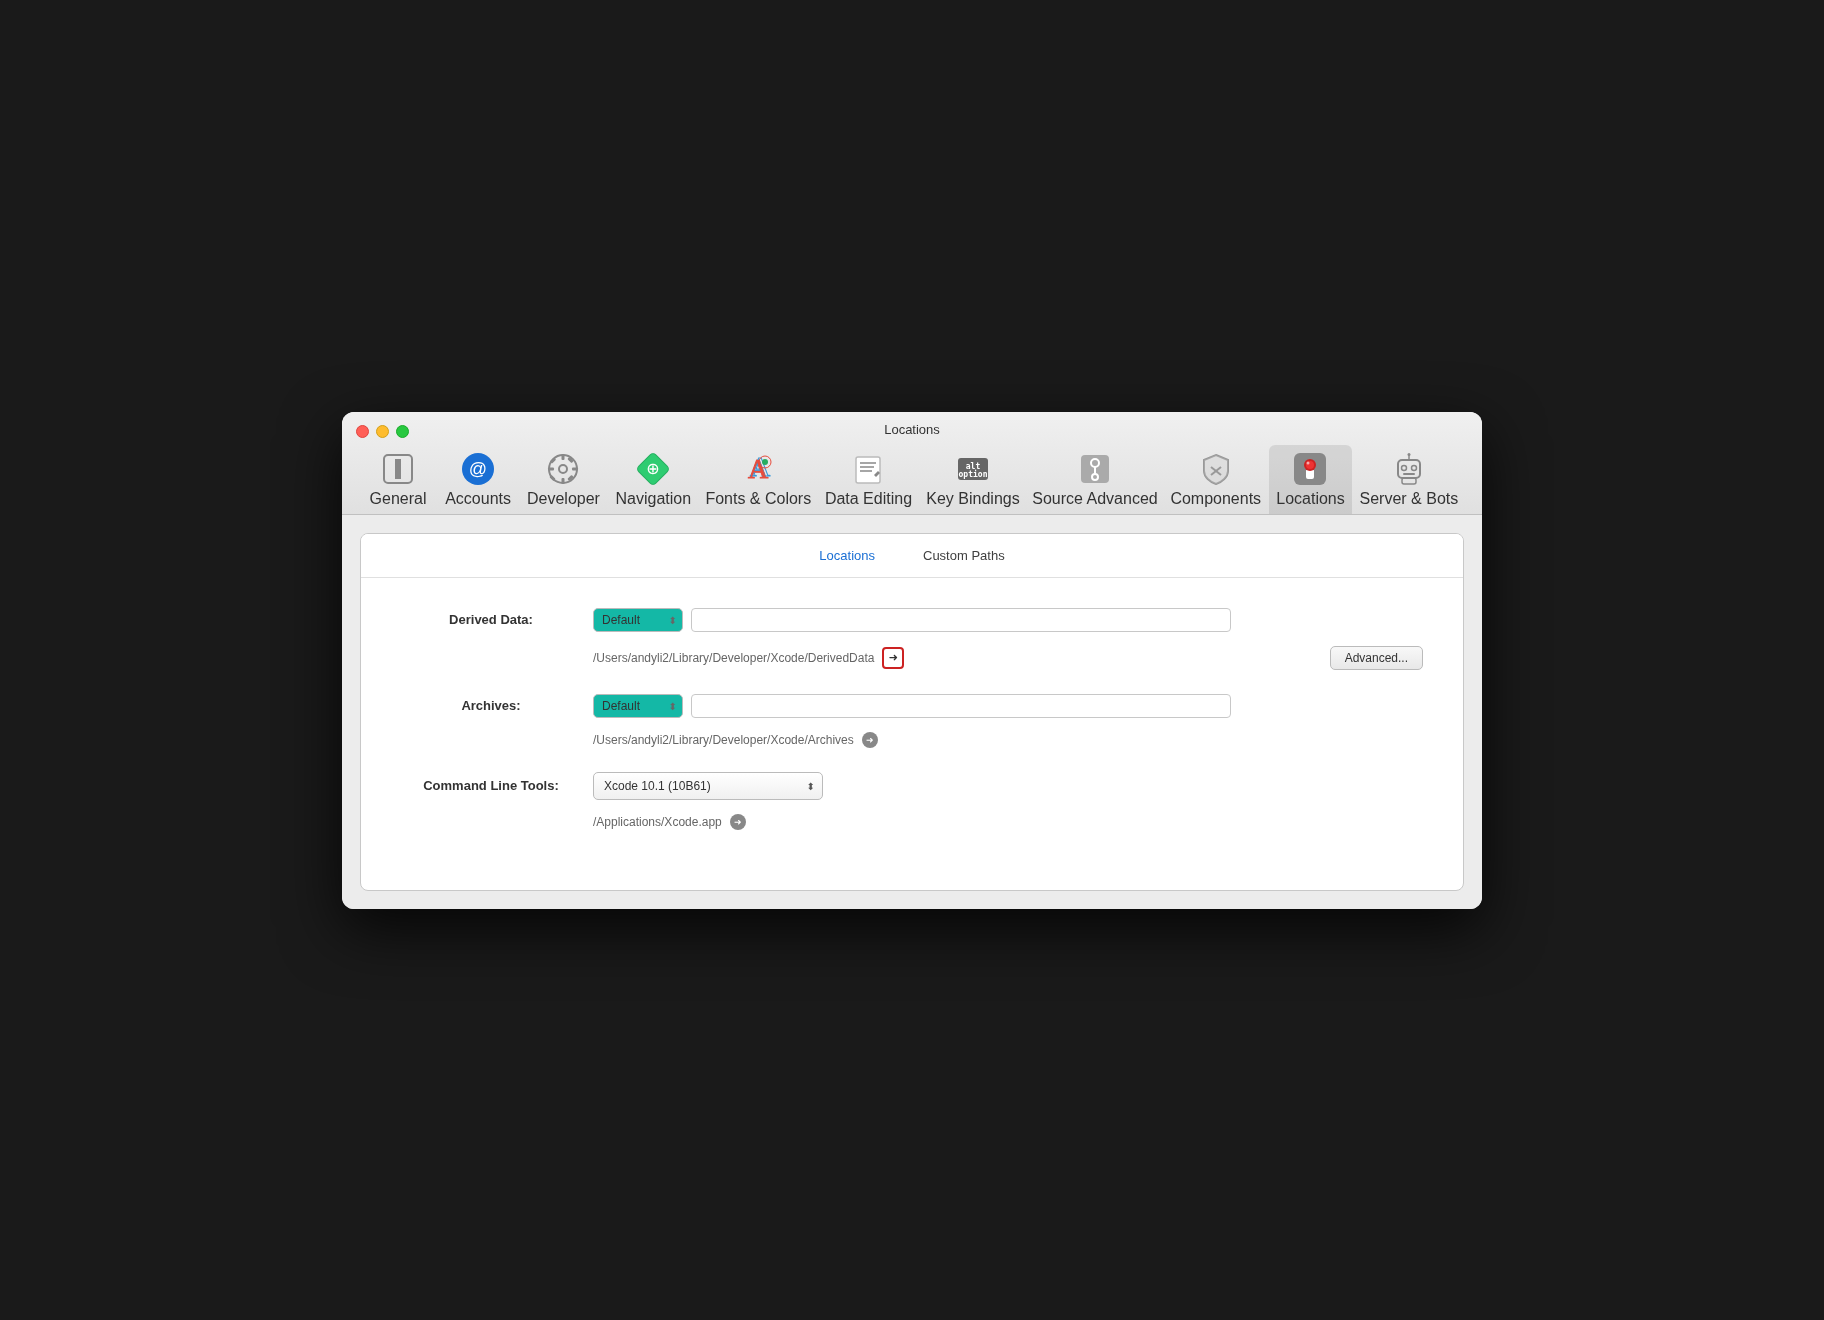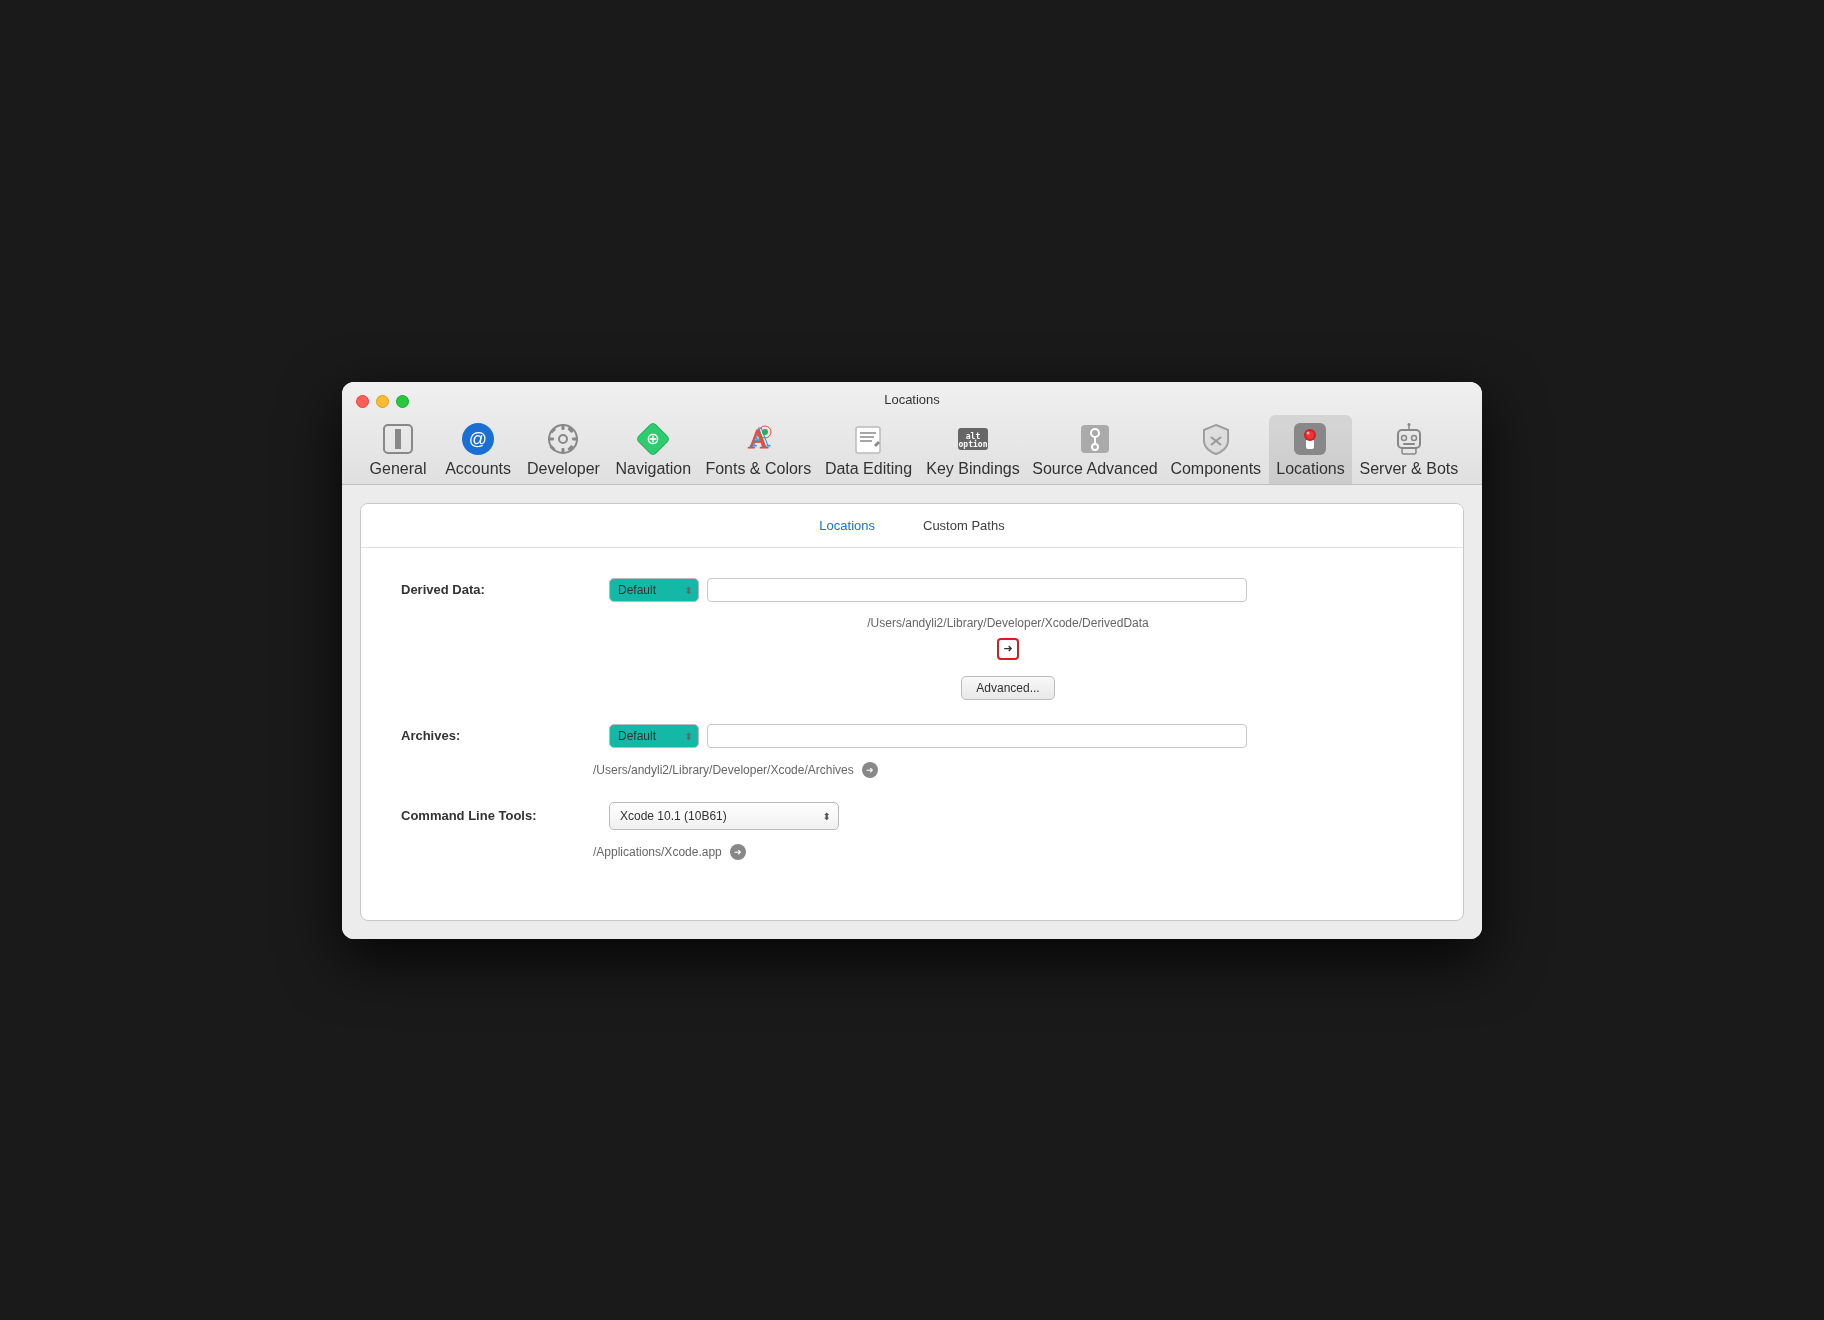--- a/index.html
+++ b/index.html
@@ -114,23 +114,23 @@
     }
     .form-row {
       display: flex;
       align-items: center;
       margin-bottom: 14px;
     }
     .form-label {
       font-size: 13px;
       font-weight: 600;
       color: #333;
-      text-align: left;
+      text-align: center;
       width: 180px;
-      margin-right: 28px;
+      margin-right: 12px;
       flex-shrink: 0;
     }
     .form-control-group {
       display: flex;
       align-items: center;
       gap: 8px;
     }
     .select-wrapper {
       position: relative;
       display: inline-block;
@@ -425,21 +425,21 @@
                 <option>Default</option>
                 <option>Relative</option>
                 <option>Custom</option>
               </select>
               <span class="select-arrow">⬍</span>
             </div>
             <input type="text" class="text-field" value="" style="">
           </div>
         </div>
 
-        <div class="path-row" style="margin-bottom: 24px; flex-direction: column;">
+        <div class="path-row" style="margin-bottom: 24px;">
           <span class="path-text">/Users/andyli2/Library/Developer/Xcode/DerivedData</span>
           <div class="reveal-btn">
             <span class="reveal-btn-inner">➜</span>
           </div>
           <div style="flex: 1;"></div>
           <button class="advanced-btn">Advanced...</button>
         </div>
 
         <div class="form-row">
           <div class="form-label">Archives:</div>

